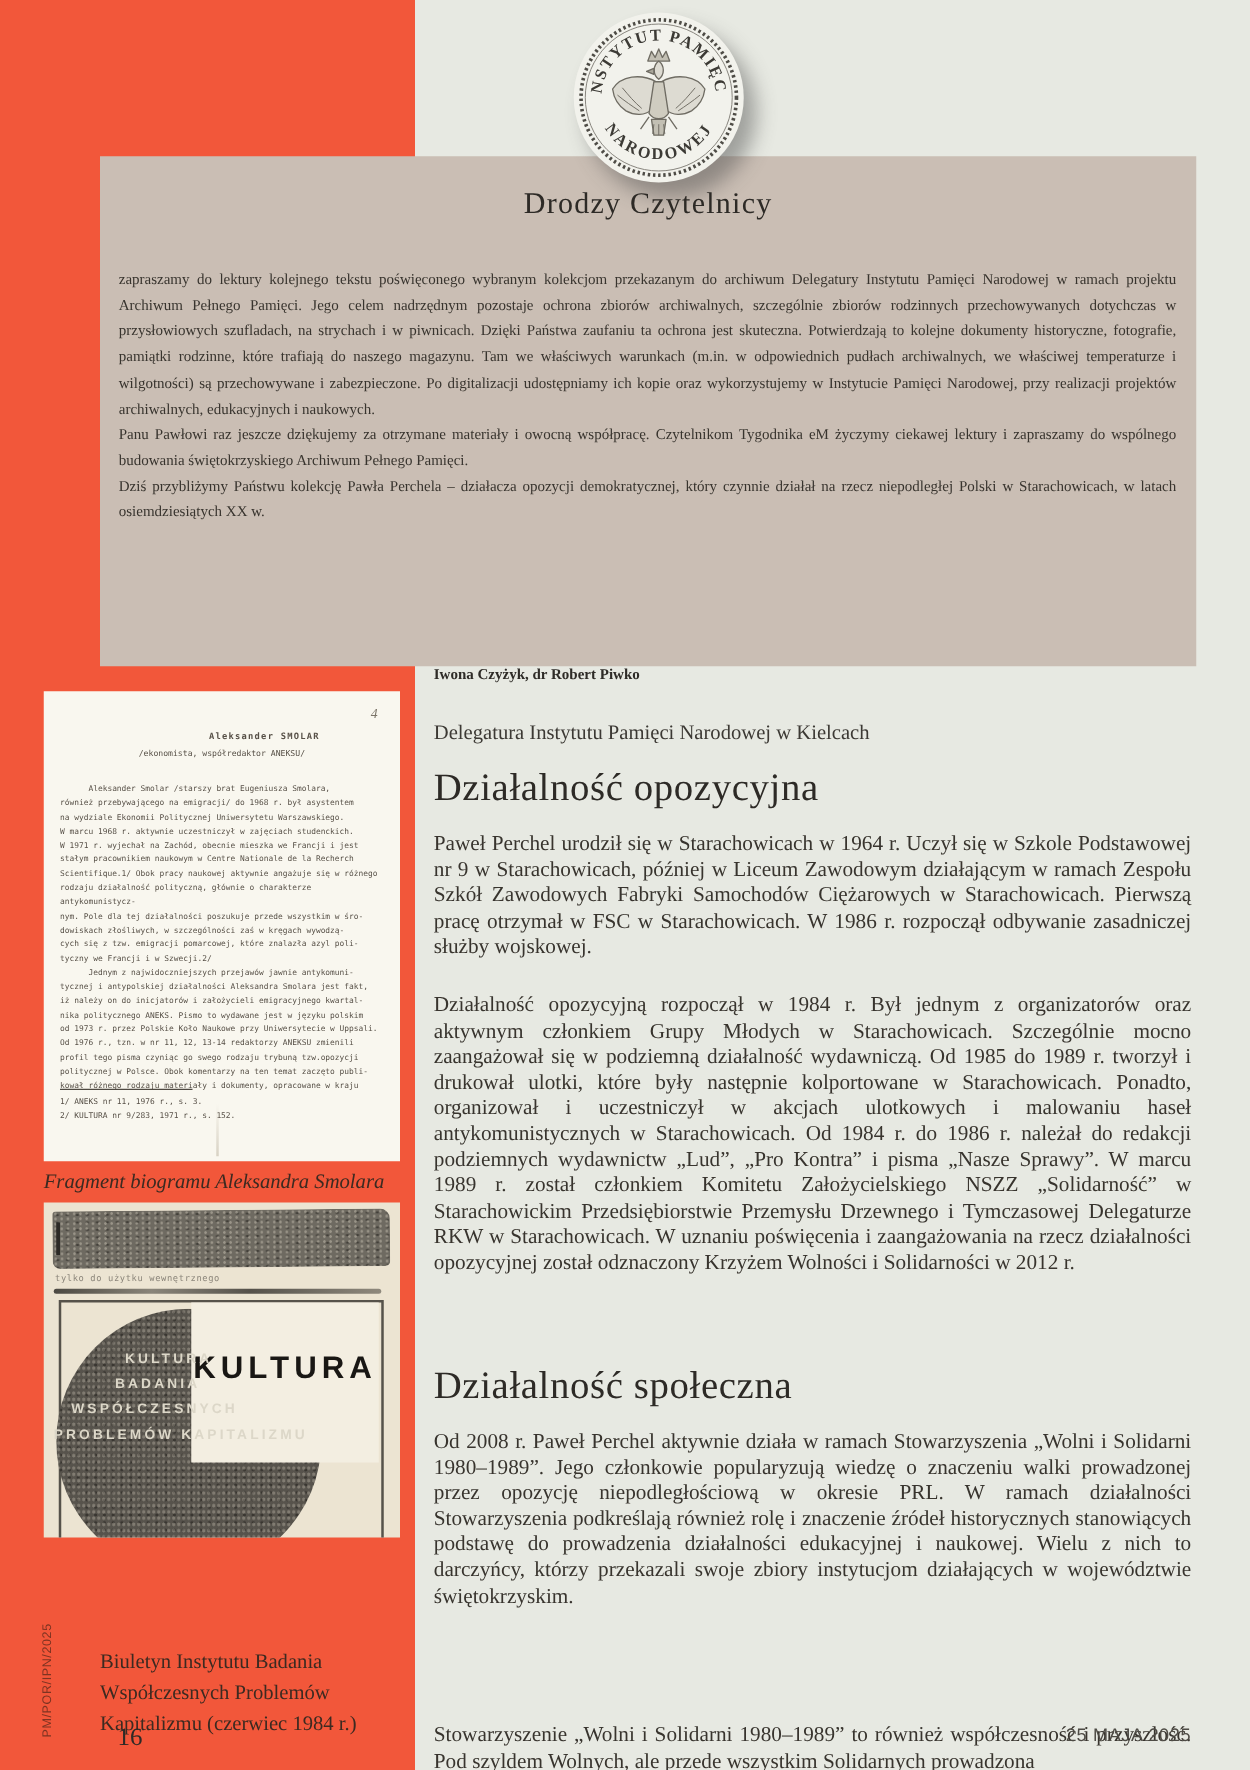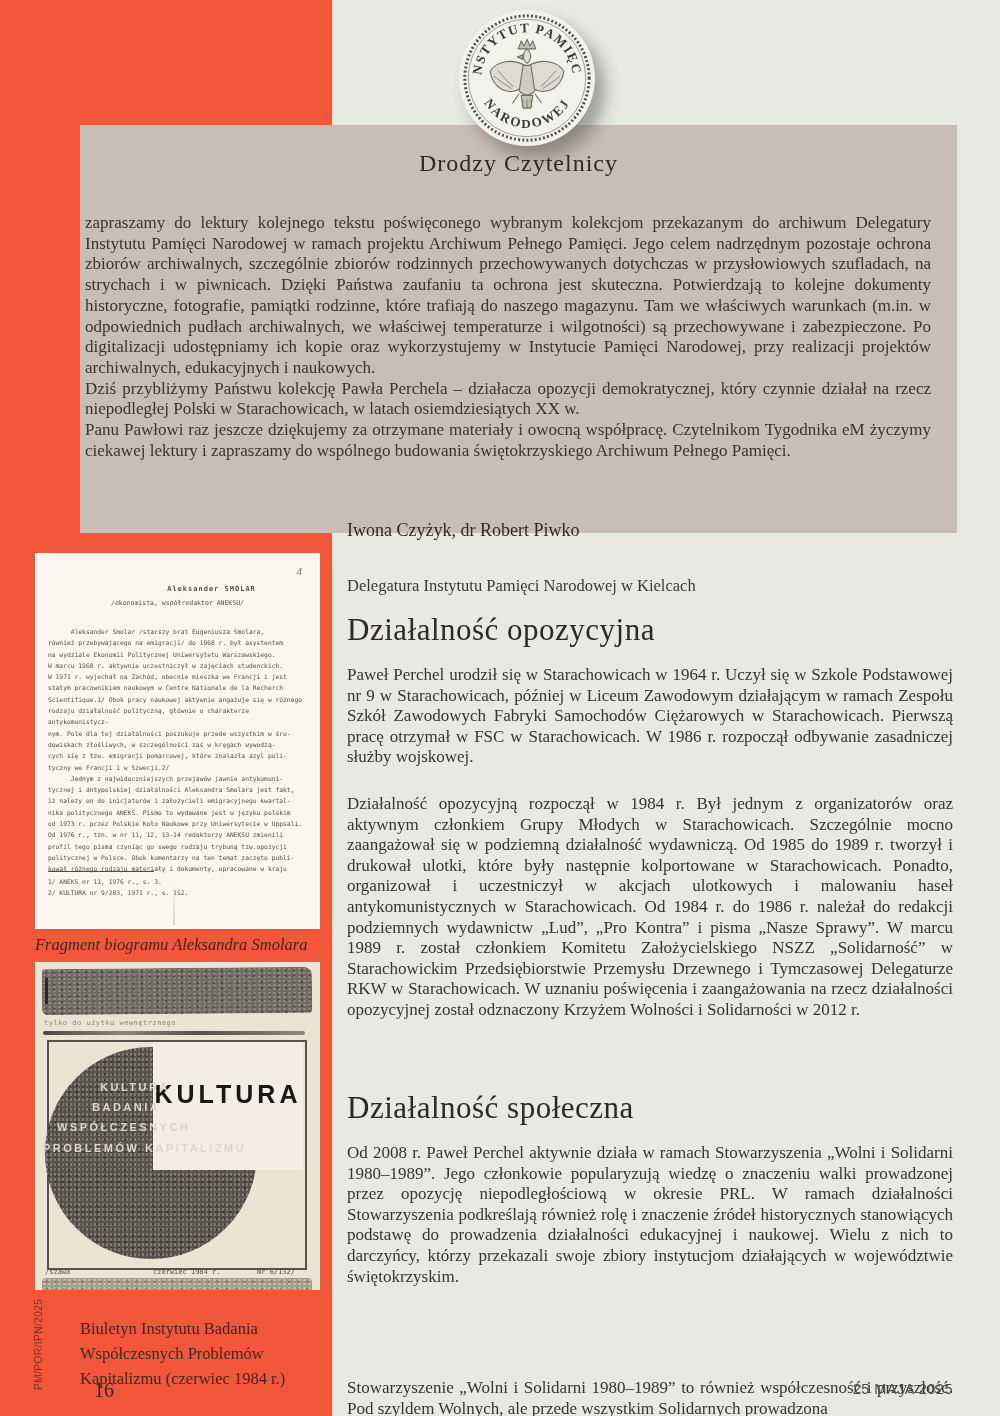--- a/index.html
+++ b/index.html
@@ -12,27 +12,27 @@
   #beige-panel{left:80px;top:125px;width:877px;height:408px;background:#cabeb4;}
 
   
   #seal{left:459px;top:10px;width:136px;height:136px;border-radius:50%;
         box-shadow:10px 12px 16px rgba(70,70,70,.45);background:#f2f2ec;}
   #seal svg{display:block;}
 
   
   #page-title{left:80px;top:150px;width:877px;text-align:center;
               font-size:24px;color:#2d2a26;letter-spacing:1px;}
-  #intro{left:85px;top:213px;width:846px;font-size:17px;line-height:20.7px;
+  #intro{left:95px;top:213px;width:846px;font-size:12px;line-height:20.7px;
          color:#38342e;text-align:justify;}
   #intro p{margin:0;}
 
   
   .rc{left:347px;width:606px;color:#38342e;}
-  #authors{top:520px;font-size:18px;font-weight:normal;color:#2e2b27;}
+  #authors{top:532px;font-size:12px;font-weight:bold;color:#2e2b27;}
   #affiliation{top:576px;font-size:16.5px;color:#3c3934;}
   .sec-head{font-size:31px;color:#2d2a26;letter-spacing:.5px;}
   #sec1-head{top:612px;}
   #sec2-head{top:1090px;}
   .art-p{font-size:17px;line-height:20.6px;text-align:justify;margin:0;}
   #sec1-p1{top:665px;}
   #sec1-p2{top:794px;}
   #sec2-p1{top:1143px;}
   #sec2-p2{top:1378px;}
   #issue-date{top:1381px;left:347px;width:606px;text-align:right;
@@ -54,21 +54,21 @@
   #doc1-notes{position:absolute;left:13px;top:323px;width:262px;font-size:6.3px;
               line-height:11px;white-space:pre-wrap;}
   #doc1-fold{position:absolute;left:138px;top:330px;width:2px;height:42px;
              background:linear-gradient(#0000,#d8d2c4);}
 
   .fig-cap{color:#3c2a21;font-size:16.5px;line-height:25px;}
   #cap1{left:35px;top:932px;width:292px;font-style:italic;}
   #cap2{left:80px;top:1316px;width:250px;white-space:pre-line;}
 
   
-  #doc2{left:35px;top:962px;width:285px;height:328px;background:#ece4d2;overflow:hidden;}
+  #doc2{left:35px;top:962px;width:285px;height:268px;background:#ece4d2;overflow:hidden;}
   .noise-dark{background-color:#6e6a61;
     background-image:radial-gradient(rgba(236,228,210,.35) 1px,transparent 1.4px),
                      radial-gradient(rgba(25,23,20,.5) 1px,transparent 1.6px);
     background-size:5px 4px,8px 6px;}
   .noise-mid{background-color:#57534c;
     background-image:radial-gradient(rgba(236,228,210,.28) 1px,transparent 1.4px),
                      radial-gradient(rgba(20,18,16,.45) 1px,transparent 1.6px);
     background-size:4px 5px,7px 6px;}
   .noise-light{background-color:#a29b8c;
     background-image:radial-gradient(rgba(240,234,218,.5) 1px,transparent 1.5px),
@@ -137,22 +137,22 @@
       <path d="M64,88 L76,88 L74,101 L66,101 Z" fill="#c2bfb3"></path>
       <path d="M66,92 L65,100 M70,92 L70,101 M74,92 L75,100" fill="none" stroke-width="0.8"></path>
       <path d="M62,86 L55,96 M78,86 L85,96" fill="none"></path>
     </g>
   </svg>
 </div>
 
 <div id="page-title" class="abs">Drodzy Czytelnicy</div>
 <div id="intro" class="abs">
   <p>zapraszamy do lektury kolejnego tekstu poświęconego wybranym kolekcjom przekazanym do archiwum Delegatury Instytutu Pamięci Narodowej w ramach projektu Archiwum Pełnego Pamięci. Jego celem nadrzędnym pozostaje ochrona zbiorów archiwalnych, szczególnie zbiorów rodzinnych przechowywanych dotychczas w przysłowiowych szufladach, na strychach i w piwnicach. Dzięki Państwa zaufaniu ta ochrona jest skuteczna. Potwierdzają to kolejne dokumenty historyczne, fotografie, pamiątki rodzinne, które trafiają do naszego magazynu. Tam we właściwych warunkach (m.in. w odpowiednich pudłach archiwalnych, we właściwej temperaturze i wilgotności) są  przechowywane i zabezpieczone. Po digitalizacji udostępniamy ich kopie oraz wykorzystujemy w Instytucie Pamięci Narodowej, przy realizacji projektów archiwalnych, edukacyjnych i naukowych.</p>
+  <p>Panu Pawłowi raz jeszcze dziękujemy za otrzymane materiały i owocną współpracę. Czytelnikom Tygodnika eM życzymy ciekawej lektury i zapraszamy do wspólnego budowania świętokrzyskiego Archiwum Pełnego Pamięci.</p>
   <p>Dziś przybliżymy Państwu kolekcję Pawła Perchela – działacza opozycji demokratycznej, który czynnie działał na rzecz niepodległej Polski w Starachowicach, w latach osiemdziesiątych XX w.</p>
-  <p>Panu Pawłowi raz jeszcze dziękujemy za otrzymane materiały i owocną współpracę. Czytelnikom Tygodnika eM życzymy ciekawej lektury i zapraszamy do wspólnego budowania świętokrzyskiego Archiwum Pełnego Pamięci.</p>
 </div>
 
 <div id="authors" class="abs rc">Iwona Czyżyk, dr Robert Piwko</div>
 <div id="affiliation" class="abs rc">Delegatura Instytutu Pamięci Narodowej w Kielcach</div>
 
 <div id="sec1-head" class="abs rc sec-head">Działalność opozycyjna</div>
 <p id="sec1-p1" class="abs rc art-p">Paweł Perchel urodził się w Starachowicach w 1964 r. Uczył się w Szkole Podstawowej nr 9 w Starachowicach, później w Liceum Zawodowym działającym w ramach Zespołu Szkół Zawodowych Fabryki Samochodów Ciężarowych w Starachowicach. Pierwszą pracę otrzymał w FSC w Starachowicach. W 1986 r. rozpoczął odbywanie zasadniczej służby wojskowej.</p>
 <p id="sec1-p2" class="abs rc art-p">Działalność opozycyjną rozpoczął w 1984 r. Był jednym z organizatorów oraz aktywnym członkiem Grupy Młodych w Starachowicach. Szczególnie mocno zaangażował się w podziemną działalność wydawniczą. Od 1985 do 1989 r. tworzył i drukował ulotki, które były następnie kolportowane w Starachowicach. Ponadto, organizował i uczestniczył w akcjach ulotkowych i malowaniu haseł antykomunistycznych w Starachowicach. Od 1984 r. do 1986 r. należał do redakcji podziemnych wydawnictw „Lud”, „Pro Kontra” i pisma „Nasze Sprawy”. W marcu 1989 r. został członkiem Komitetu Założycielskiego NSZZ „Solidarność” w Starachowickim Przedsiębiorstwie Przemysłu Drzewnego i Tymczasowej Delegaturze RKW w Starachowicach. W uznaniu poświęcenia i zaangażowania na rzecz działalności opozycyjnej został odznaczony Krzyżem Wolności i Solidarności w 2012 r.</p>
 
 <div id="sec2-head" class="abs rc sec-head">Działalność społeczna</div>

